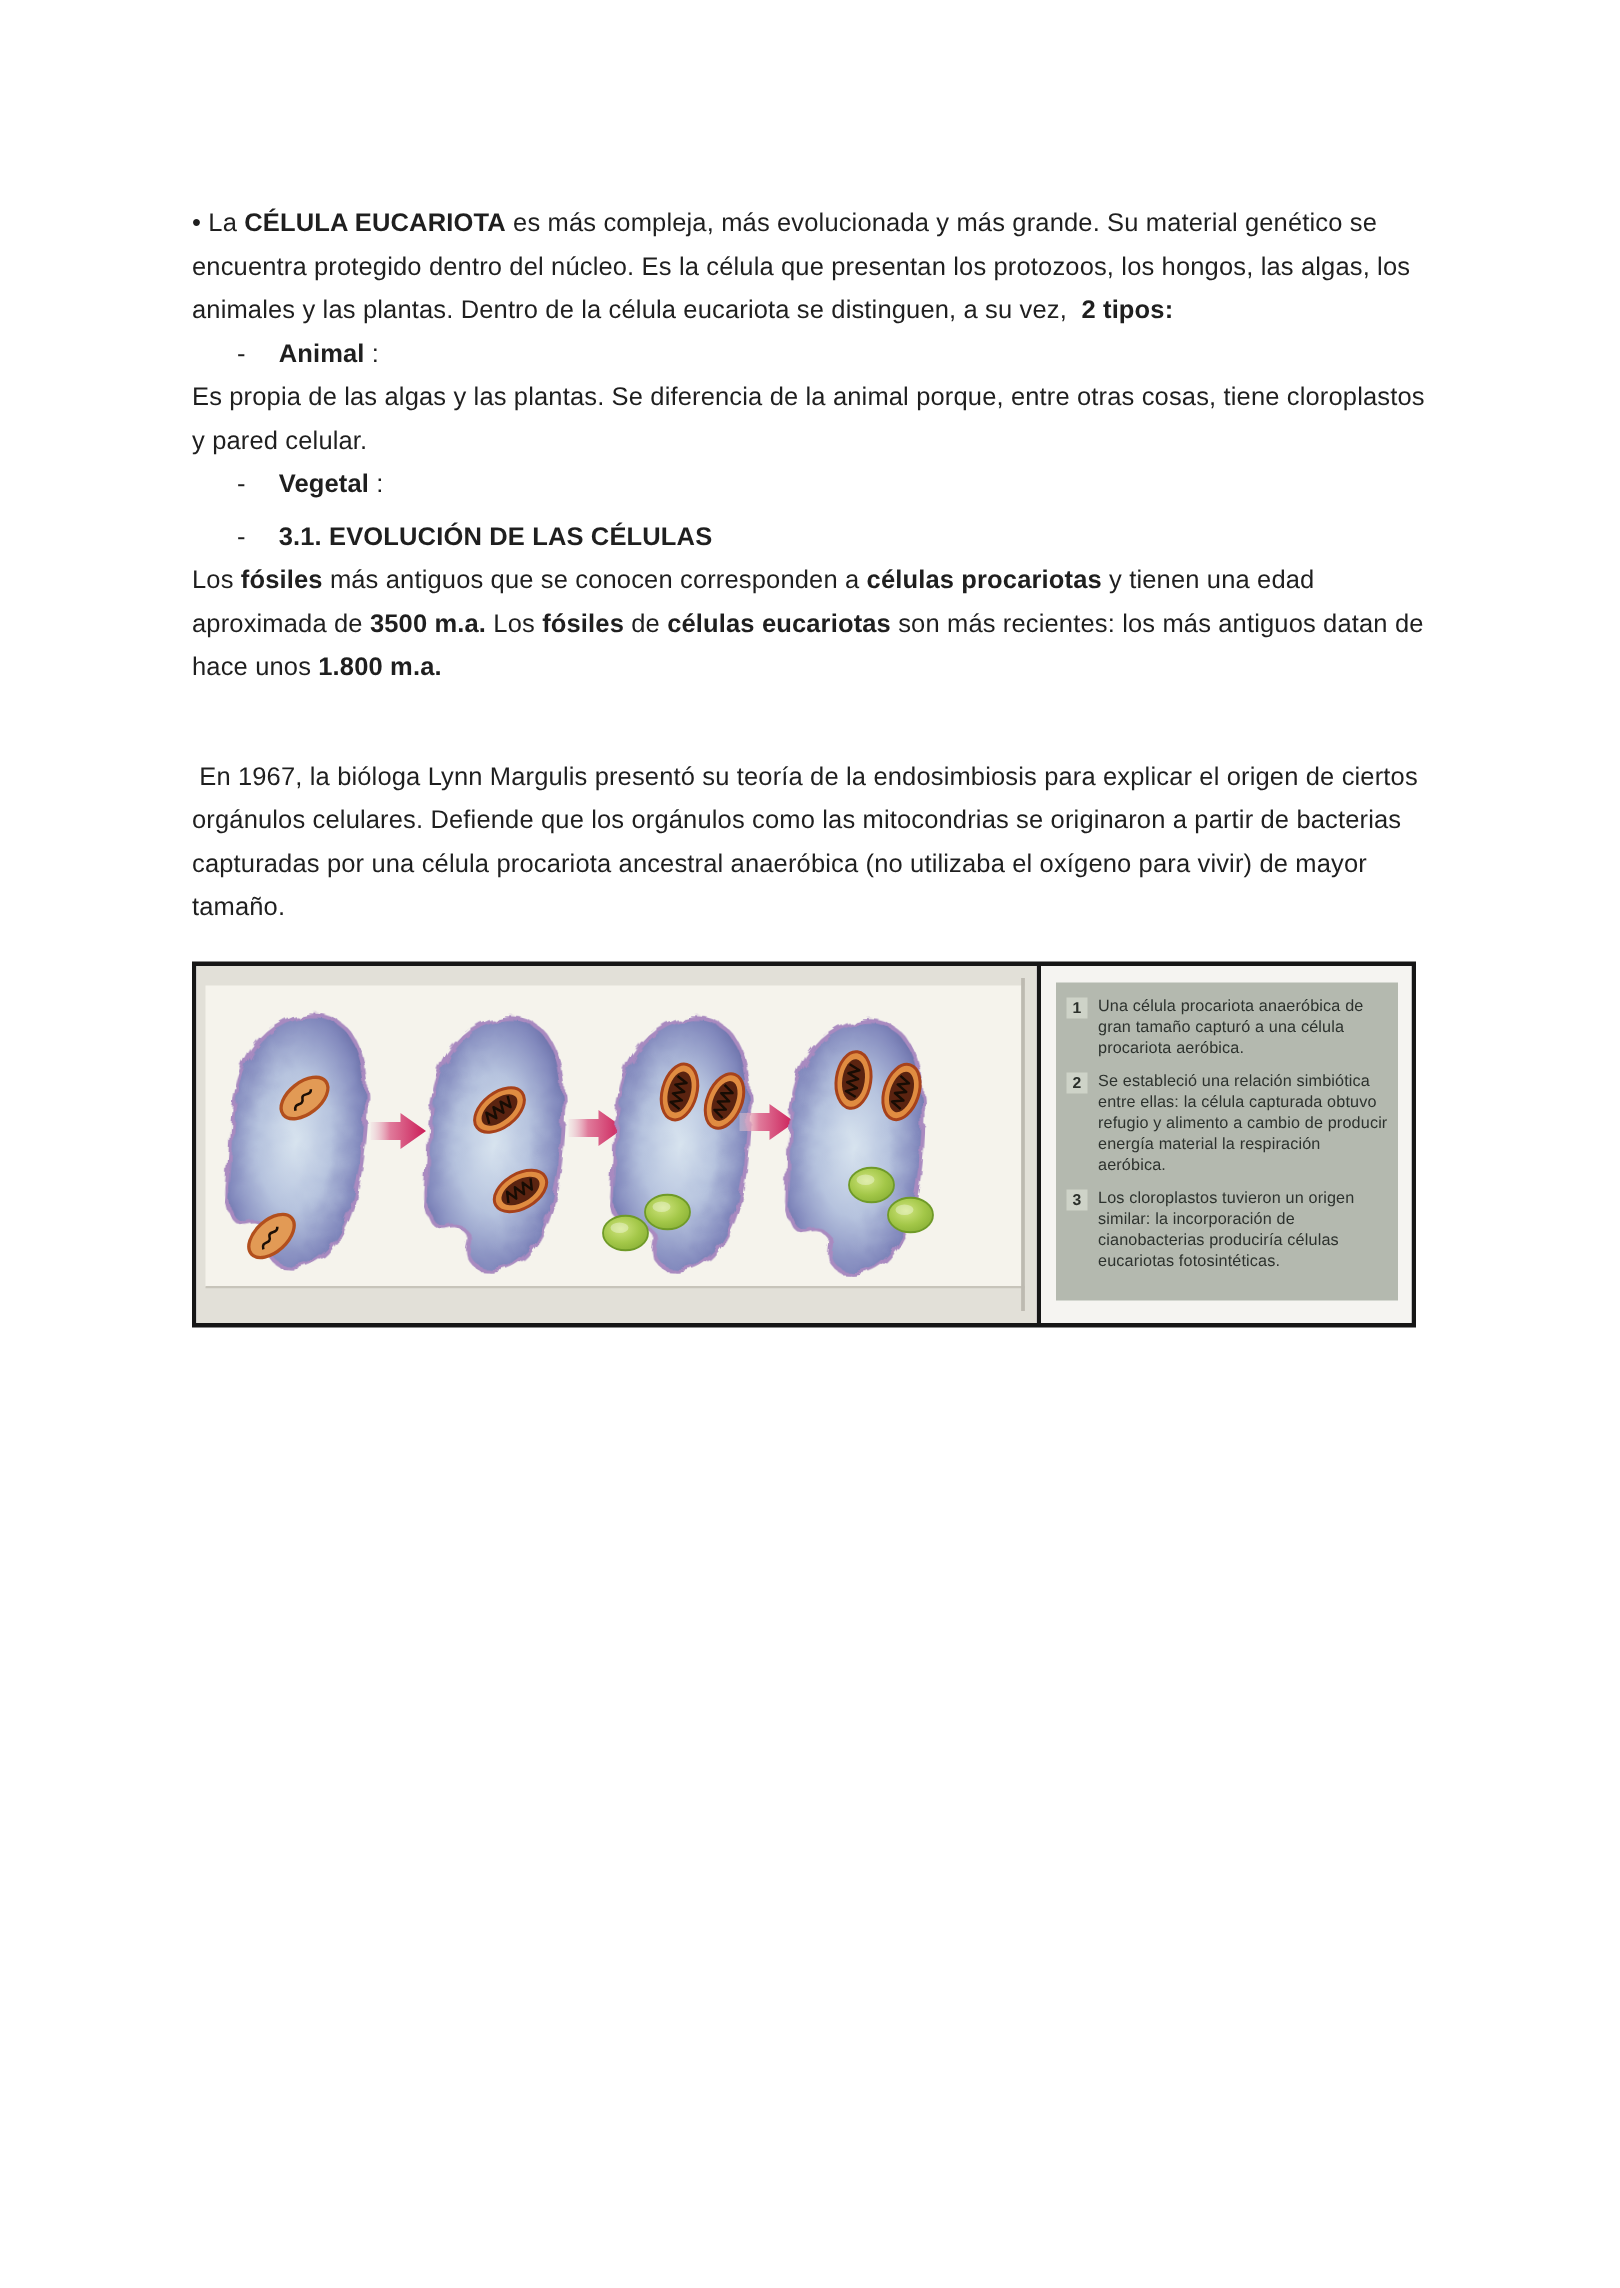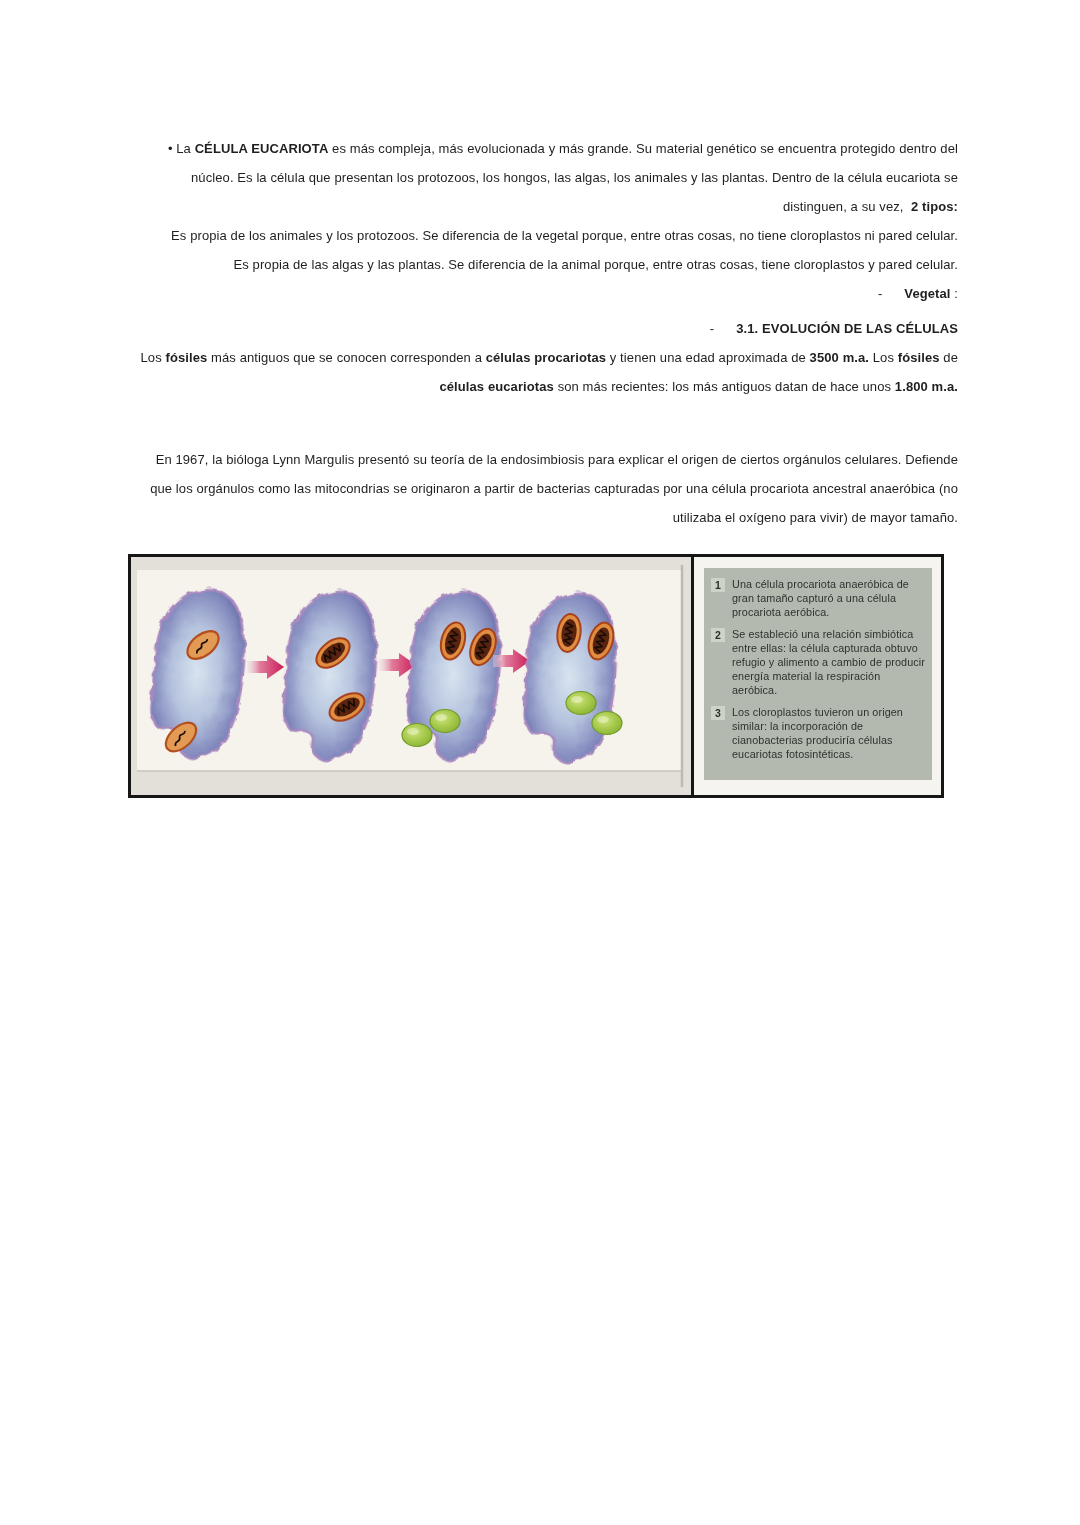--- a/index.html
+++ b/index.html
@@ -10,25 +10,24 @@
     font-family: "Liberation Sans", sans-serif;
     overflow: hidden;
   }
   .doc {
     padding: 134px 120px 0 128px;
     width: 1080px;
   }
   .p {
     margin: 0;
     width: 830px;
-    font-size: 13px;
+    font-size: 17px;
     line-height: 29px;
     color: #1f1f1f;
     letter-spacing: 0.1px;
-    text-align: right;
   }
   .p .b { font-weight: bold; }
   .p .dash { margin-right: 22px; }
   .item { padding-left: 30px; }
   .mt22 { margin-top: 6px; }
   .mt49 { margin-top: 44px; }
   .mt21 { margin-top: 21px; }
 
   
   .figure {
@@ -84,22 +83,22 @@
     letter-spacing: 0.1px;
   }
 </style>
 </head>
 <body>
 
 <div class="doc">
 
   <p class="p"><span>• La </span><span class="b">CÉLULA EUCARIOTA</span><span> es más compleja, más evolucionada y más grande. Su material genético se encuentra protegido dentro del núcleo. Es la célula que presentan los protozoos, los hongos, las algas, los animales y las plantas. Dentro de la célula eucariota se distinguen, a su vez, &nbsp;</span><span class="b">2 tipos:</span></p>
 
-
-  <p class="p"><span>Es propia de los animales y los protozoos. Se diferencia de la vegetal porque, entre otras cosas, no tiene cloroplastos ni pared celular.</span></p>
+  <p class="p item"><span class="dash">-</span><span class="b">Animal</span><span> :</span></p>
+
 
   <p class="p"><span>Es propia de las algas y las plantas. Se diferencia de la animal porque, entre otras cosas, tiene cloroplastos y pared celular.</span></p>
 
   <p class="p item"><span class="dash">-</span><span class="b">Vegetal</span><span> :</span></p>
 
   <p class="p item mt22"><span class="dash">-</span><span class="b">3.1. EVOLUCIÓN DE LAS CÉLULAS</span></p>
 
   <p class="p"><span>Los </span><span class="b">fósiles</span><span> más antiguos que se conocen corresponden a </span><span class="b">células procariotas</span><span> y tienen una edad aproximada de </span><span class="b">3500 m.a.</span><span> Los </span><span class="b">fósiles</span><span> de </span><span class="b">células eucariotas</span><span> son más recientes: los más antiguos datan de hace unos </span><span class="b">1.800 m.a.</span></p>
 
   <p class="p mt49"><span>&nbsp;En 1967, la bióloga Lynn Margulis presentó su teoría de la endosimbiosis para explicar el origen de ciertos orgánulos celulares. Defiende que los orgánulos como las mitocondrias se originaron a partir de bacterias capturadas por una célula procariota ancestral anaeróbica (no utilizaba el oxígeno para vivir) de mayor tamaño.</span></p>

